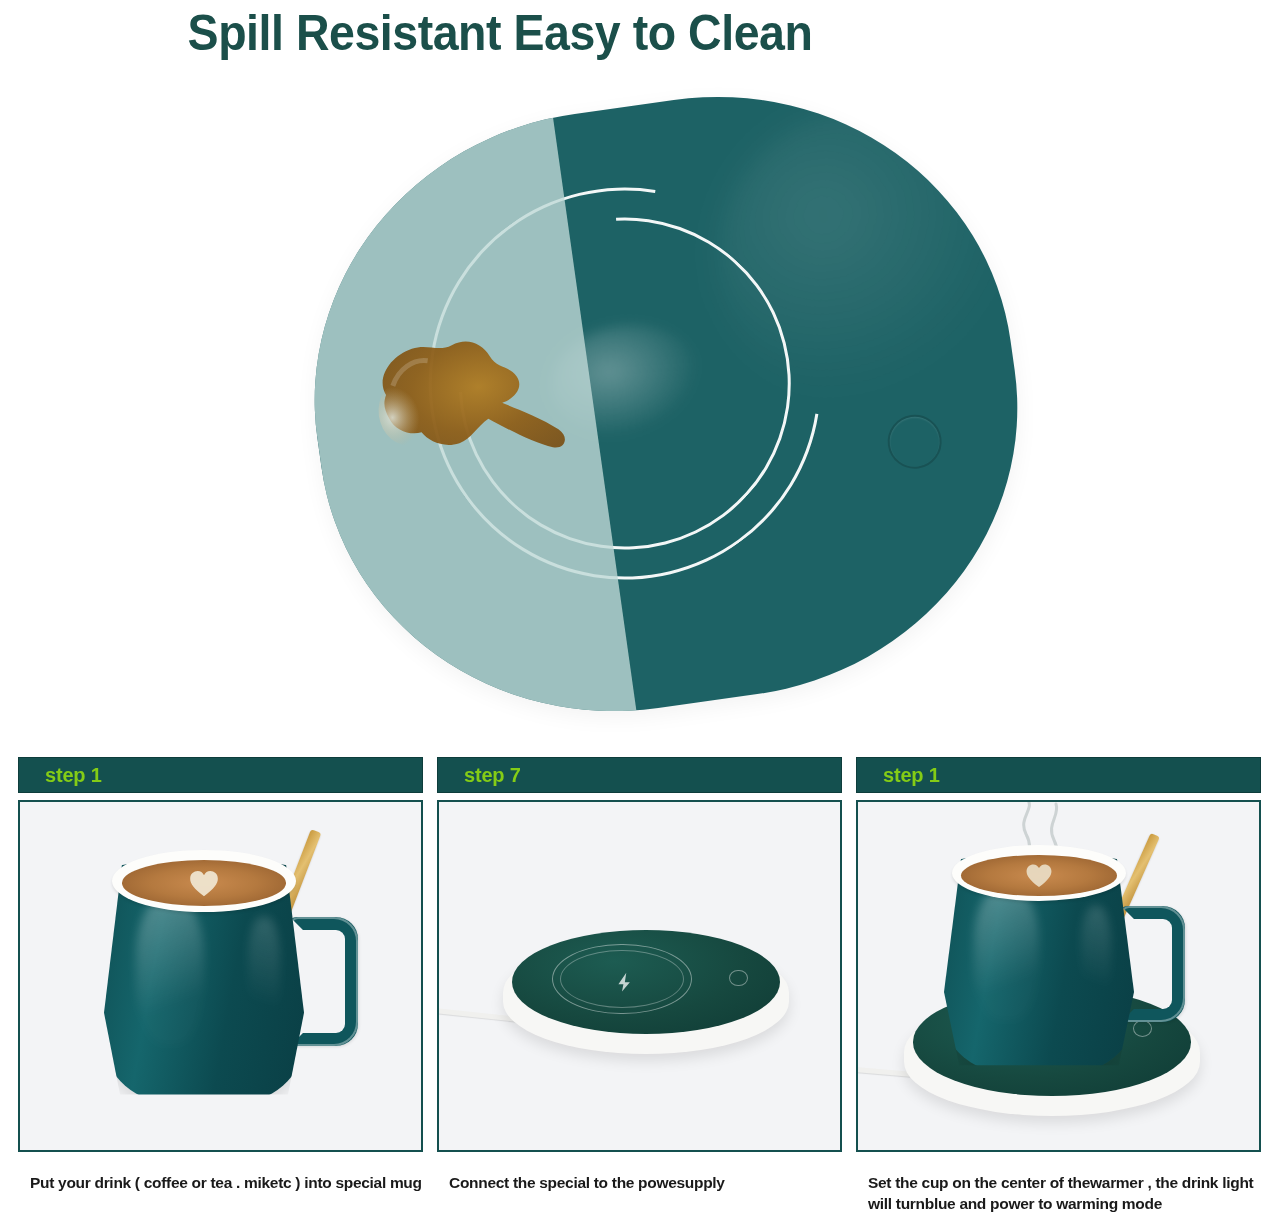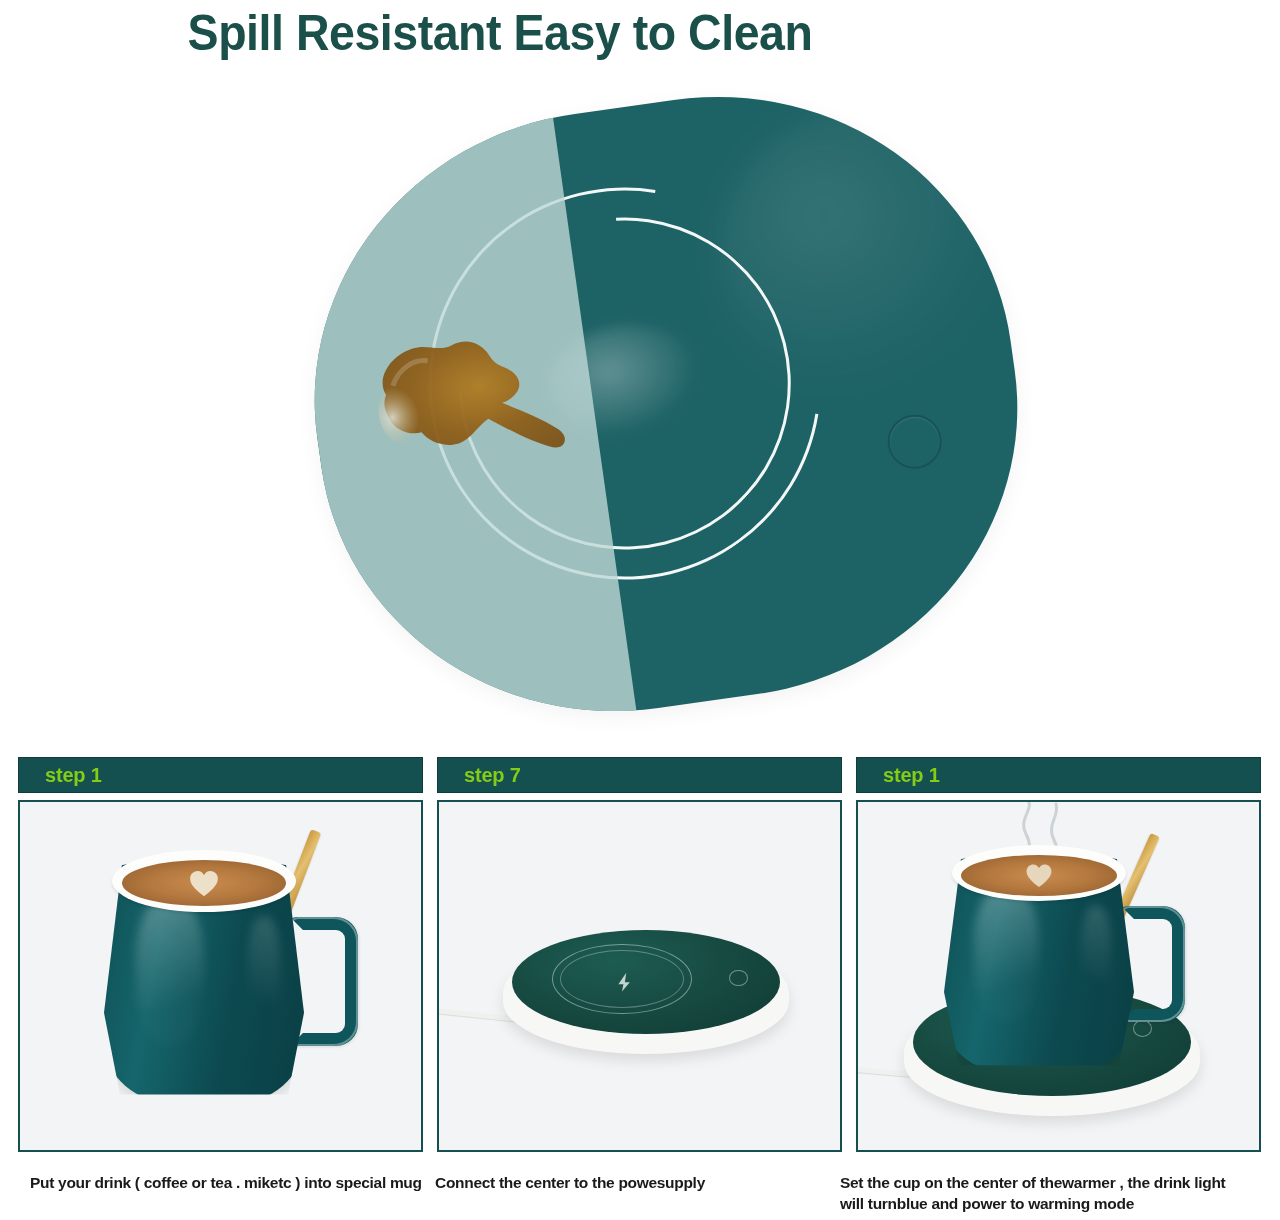--- a/index.html
+++ b/index.html
@@ -178,20 +178,21 @@
 
   .scene { position: absolute; inset: 0; }
 
   
   .captions {
     position: absolute;
     left: 18px; top: 1172px;
     width: 1244px;
     height: 48px;
     display: flex;
+    gap: 14px;
   }
   .caption {
     width: 405px;
     font-size: 15.5px;
     font-weight: 700;
     line-height: 21px;
     color: #1a1a1a;
     padding-left: 12px;
     letter-spacing: -0.3px;
   }
@@ -469,20 +470,20 @@
           </div>
 
         </div>
       </div>
     </div>
 
   </div>
 
   <div class="captions">
     <div class="caption">Put your drink ( coffee or tea . miketc ) into special mug</div>
-    <div class="caption">Connect the center to the powesupply</div>
+    <div class="caption">Connect the special to the powesupply</div>
     <div class="caption">
       <span>Set the cup on the center of thewarmer , the drink</span>
       <span>light will turnblue and power to warming mode</span>
     </div>
   </div>
 
 </div>
 
 </body></html>

